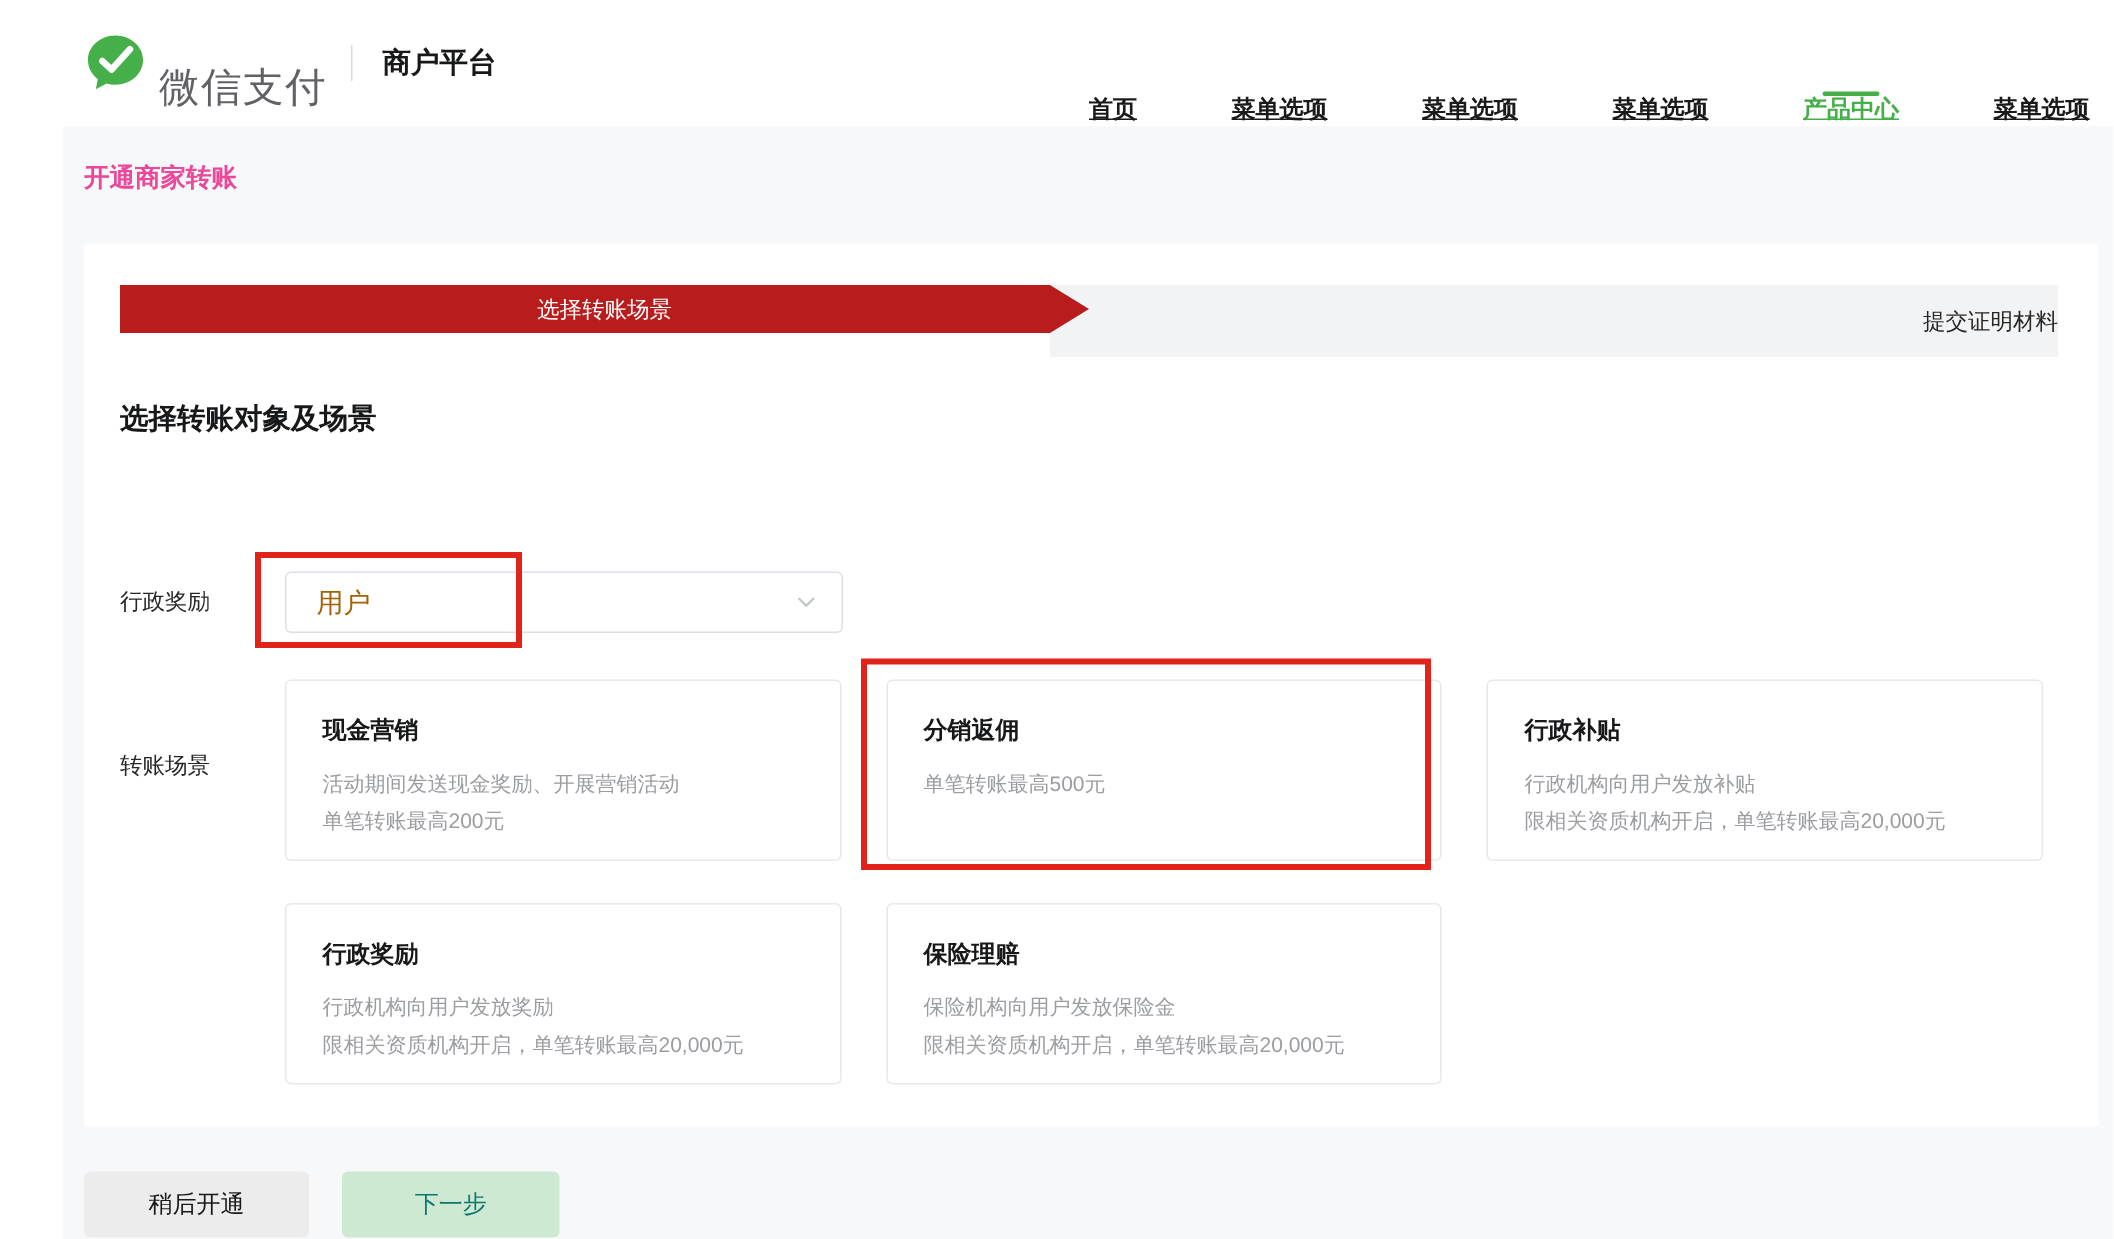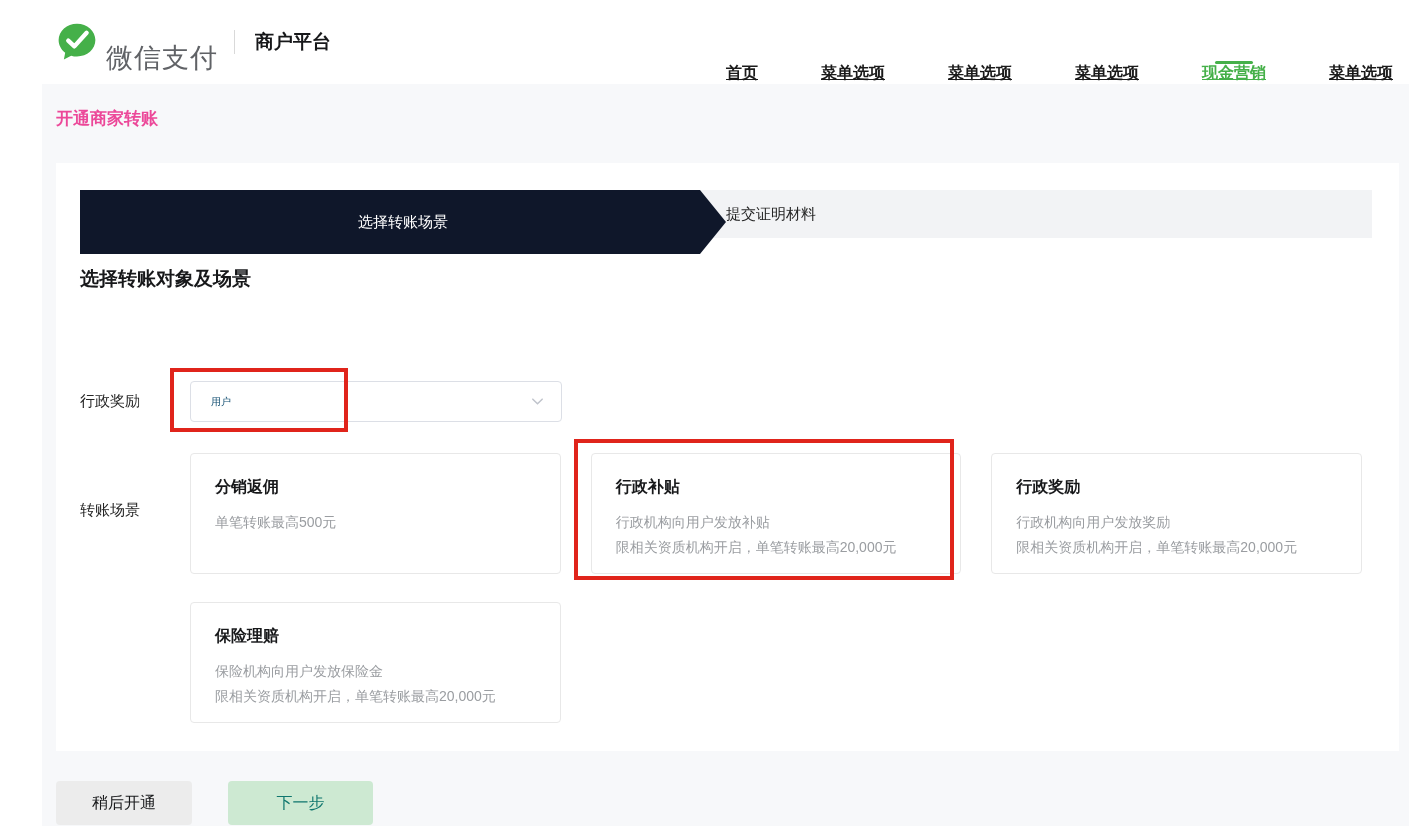--- a/index.html
+++ b/index.html
@@ -29,57 +29,57 @@
   .content-bg { position:absolute; left:42px; top:84px; right:0; bottom:0; background:#f7f8fa; }
 
   .page-title { position:absolute; left:56px; top:107px; font-size:17px; font-weight:700; color:#ec4899; z-index:2; }
 
   
   .panel { position:absolute; left:56px; top:163px; width:1343px; height:588px; background:#ffffff; z-index:2; }
 
   
   .steps { position:absolute; left:24px; top:27px; width:1292px; height:48px; display:flex; }
   .step-active {
-    width:646px; height:64px; background:#0f172a; color:#ffffff;
+    width:646px; height:32px; background:#b91c1c; color:#ffffff;
     display:flex; align-items:center; justify-content:center; font-size:15px;
     clip-path:polygon(0 0, calc(100% - 26px) 0, 100% 50%, calc(100% - 26px) 100%, 0 100%);
     position:relative; z-index:2;
   }
   .step-pending {
     flex:1; height:48px; background:#f2f3f5; color:#262626;
-    display:flex; align-items:center; justify-content:flex-start; font-size:15px;
+    display:flex; align-items:center; justify-content:flex-end; font-size:15px;
     margin-left:-26px; padding-left:26px; position:relative; z-index:1;
   }
 
   .section-title { position:absolute; left:24px; top:103px; font-size:19px; font-weight:700; color:#17181a; }
   .section-desc { position:absolute; left:24px; top:151px; font-size:15px; color:#5c5c5c; }
 
   
   .row-target { position:absolute; left:24px; top:218px; display:flex; align-items:center; }
   .field-label { width:110px; font-size:15px; color:#262626; }
   .select-box {
     width:372px; height:41px; border:1px solid #dcdfe6; border-radius:4px; background:#fff;
     display:flex; align-items:center; padding:0 16px 0 20px; cursor:pointer;
   }
-  .select-value { flex:1; font-size:10px; color:#0c4a6e; }
+  .select-value { flex:1; font-size:18px; color:#a16207; }
   .chevron { width:15px; height:15px; }
 
   .row-scene { position:absolute; left:24px; top:290px; display:flex; }
   .scene-label { width:110px; padding-top:48px; font-size:15px; color:#262626; }
   .cards { width:1172px; display:grid; grid-template-columns:repeat(3,1fr); column-gap:30px; row-gap:28px; }
   .card {
     height:121px; border:1px solid #e8e8e8; border-radius:4px; background:#fff;
     padding:23px 24px; cursor:pointer;
   }
   .card-title { font-size:16px; font-weight:700; color:#17181a; margin-bottom:12px; }
   .card-line { font-size:14px; line-height:25px; color:#9a9da1; }
 
   
   .btn-later {
-    position:absolute; left:56px; top:781px; width:136px; height:44px;
+    position:absolute; left:56px; top:781px; width:150px; height:44px;
     background:#ececec; border:none; border-radius:4px; font-size:16px; color:#17181a;
     font-family:inherit; cursor:pointer; z-index:3;
   }
   .btn-next {
     position:absolute; left:228px; top:781px; width:145px; height:44px;
     background:#cde9d2; border:none; border-radius:4px; font-size:16px; color:#0f766e;
     font-family:inherit; cursor:not-allowed; z-index:3;
   }
 
   
@@ -107,21 +107,21 @@
     <div class="nav-item">
         <span>菜单选项</span>
       </div>
     <div class="nav-item">
         <span>菜单选项</span>
       </div>
     <div class="nav-item">
         <span>菜单选项</span>
       </div>
     <div class="nav-item active">
-      <span>现金营销</span>
+      <span>产品中心</span>
       <span class="nav-underline"></span>
     </div>
     <div class="nav-item">
         <span>菜单选项</span>
       </div>
   </div>
 </div>
 
 <div class="content-bg"></div>
 
@@ -147,20 +147,25 @@
       <svg class="chevron" viewBox="0 0 16 16">
         <polyline points="3,5.5 8,10.5 13,5.5" fill="none" stroke="#c0c4cc" stroke-width="1.6" stroke-linecap="round" stroke-linejoin="round"></polyline>
       </svg>
     </div>
   </div>
 
   <div class="row-scene">
     <div class="scene-label">转账场景</div>
     <div class="cards">
 
+      <div class="card">
+        <div class="card-title">现金营销</div>
+        <div class="card-line">活动期间发送现金奖励、开展营销活动</div>
+        <div class="card-line">单笔转账最高200元</div>
+      </div>
 
       <div class="card">
         <div class="card-title">分销返佣</div>
         <div class="card-line">单笔转账最高500元</div>
       </div>
 
       <div class="card">
         <div class="card-title">行政补贴</div>
         <div class="card-line">行政机构向用户发放补贴</div>
         <div class="card-line">限相关资质机构开启，单笔转账最高20,000元</div>

